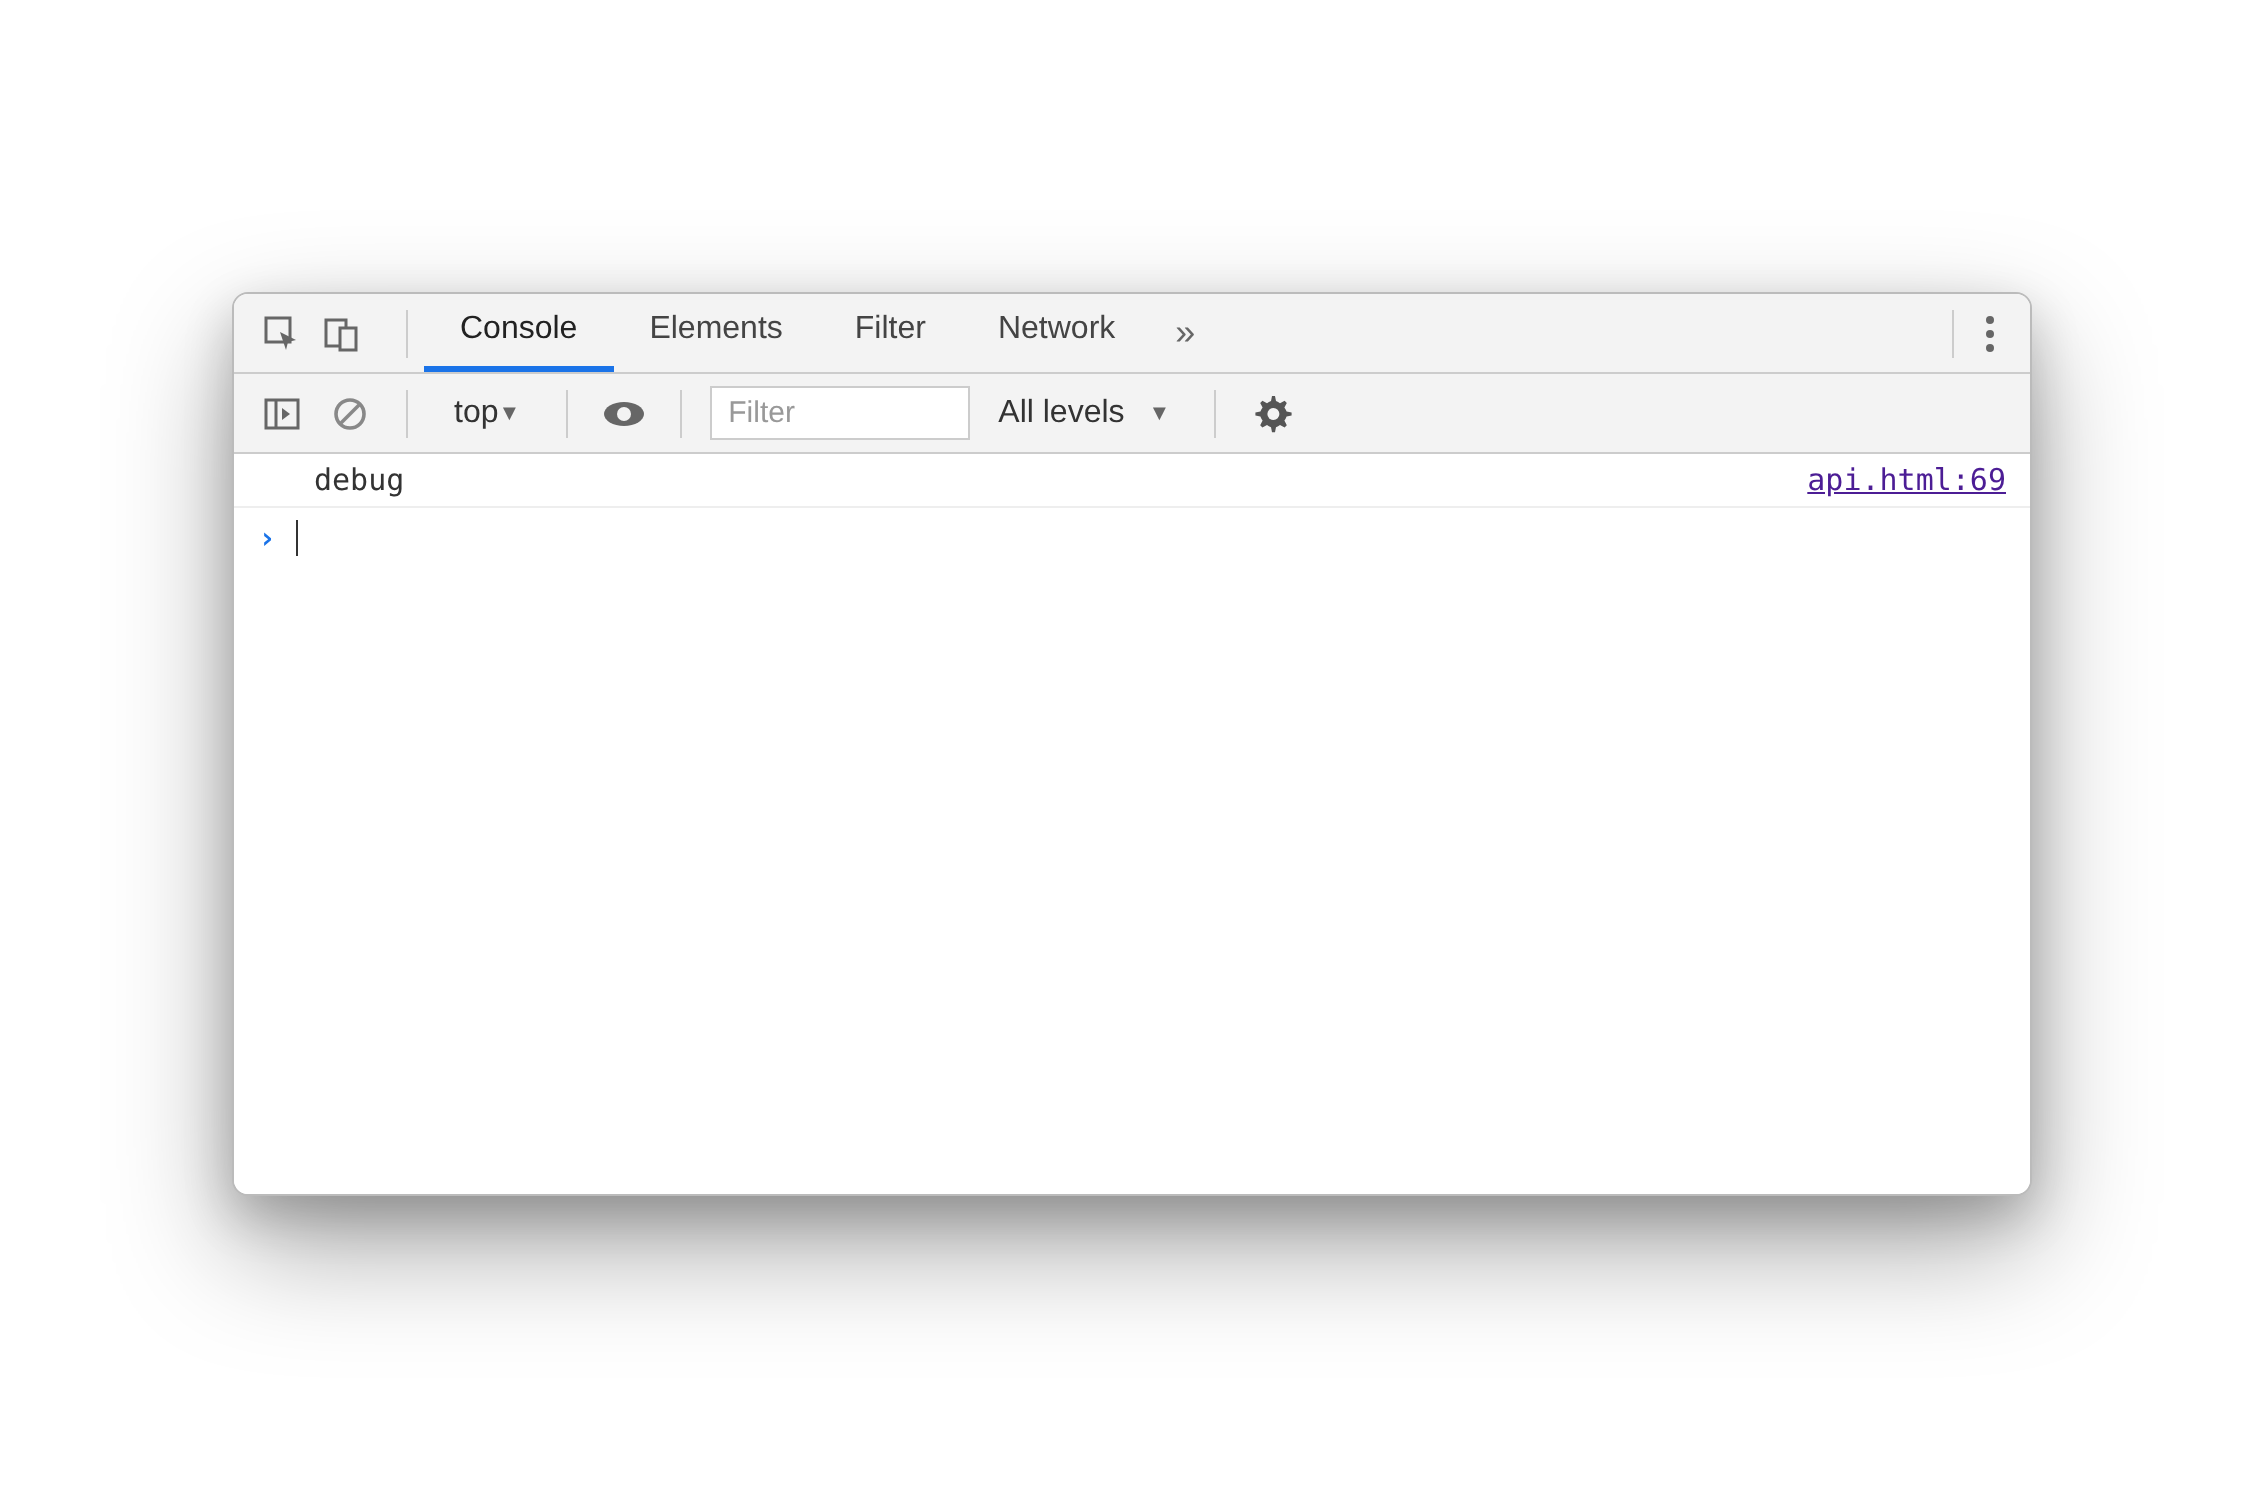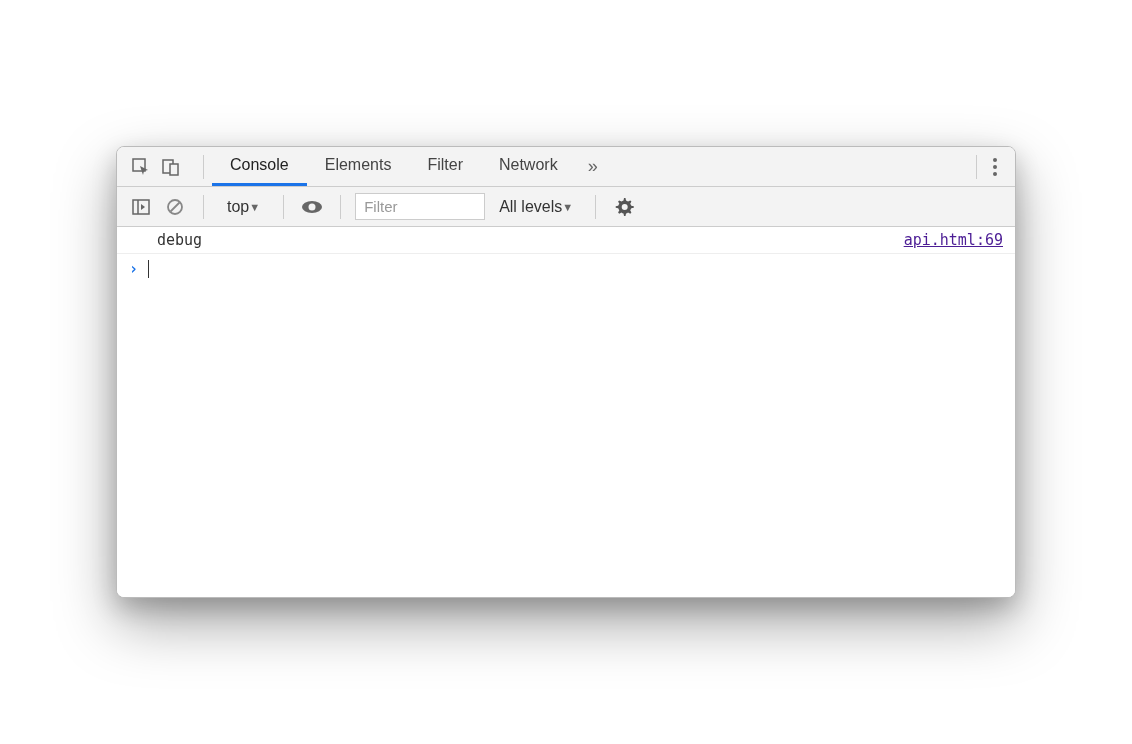--- a/index.html
+++ b/index.html
@@ -144,21 +144,21 @@
       border: 1px solid #ccc;
       background: #fff;
       color: #333;
     }
     .filter-input::placeholder {
       color: #999;
     }
     .levels-select {
       display: flex;
       align-items: center;
-      gap: 0;
+      gap: 12px;
       padding: 4px 8px;
       font-size: 16px;
       color: #333;
       cursor: pointer;
     }
     .console-body {
       background: #fff;
       min-height: 370px;
     }
     .console-row {

